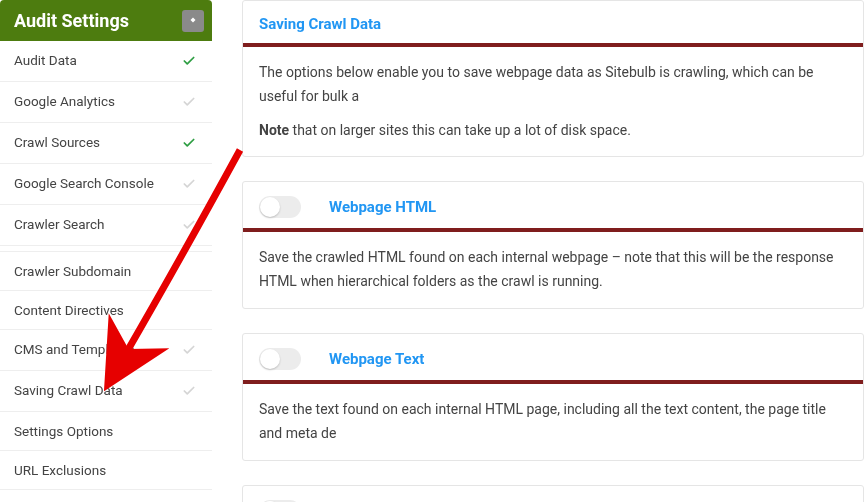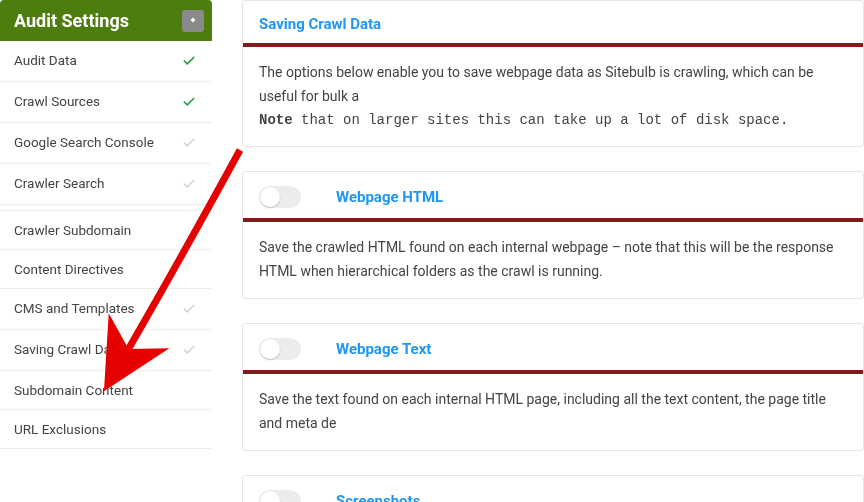--- a/index.html
+++ b/index.html
@@ -83,21 +83,21 @@
     font-weight: 700;
     font-size: 15px;
   }
   .panel-desc {
     padding: 14px 16px;
     border-top: 4px solid #7f1d1d;
     color: #444;
     font-size: 14px;
     line-height: 1.7;
   }
-  .panel-toggle-row { display: flex; align-items: center; gap: 35px; text-align: center; }
+  .panel-toggle-row { display: flex; align-items: center; gap: 28px; text-align: center; }
   .toggle {
     width: 42px;
     height: 22px;
     background: #ececec;
     border-radius: 22px;
     position: relative;
   }
   .toggle .knob {
     position: absolute;
     left: 1px; top: 1px;
@@ -136,20 +136,28 @@
 
     <div class="side-item">
       <span>Audit Data</span>
       <span class="mark green">
           <svg width="14" height="14" viewBox="0 0 24 24" fill="none" stroke-width="3" stroke-linecap="round" stroke-linejoin="round">
             <polyline points="4 12 9 17 20 6"></polyline>
           </svg>
         </span>
     </div>
     <div class="side-item">
+      <span>Google Analytics</span>
+      <span class="mark grey">
+          <svg width="14" height="14" viewBox="0 0 24 24" fill="none" stroke-width="3" stroke-linecap="round" stroke-linejoin="round">
+            <polyline points="4 12 9 17 20 6"></polyline>
+          </svg>
+        </span>
+    </div>
+    <div class="side-item">
       <span>Crawl Sources</span>
       <span class="mark green">
           <svg width="14" height="14" viewBox="0 0 24 24" fill="none" stroke-width="3" stroke-linecap="round" stroke-linejoin="round">
             <polyline points="4 12 9 17 20 6"></polyline>
           </svg>
         </span>
     </div>
     <div class="side-item">
       <span>Google Search Console</span>
       <span class="mark grey">
@@ -185,37 +193,37 @@
     </div>
     <div class="side-item">
       <span>Saving Crawl Data</span>
       <span class="mark grey">
           <svg width="14" height="14" viewBox="0 0 24 24" fill="none" stroke-width="3" stroke-linecap="round" stroke-linejoin="round">
             <polyline points="4 12 9 17 20 6"></polyline>
           </svg>
         </span>
     </div>
     <div class="side-item nokey">
-      <span>Subdomain Content</span>
+      <span>Settings Options</span>
     </div>
     <div class="side-item nokey">
       <span>URL Exclusions</span>
     </div>
 
   </div>
 
   <div class="main">
 
     <div class="panel">
       <div class="panel-head">
         <span class="title">Saving Crawl Data</span>
       </div>
       <div class="panel-desc">
         <p>The options below enable you to save webpage data as Sitebulb is crawling, which can be useful for bulk a</p>
-        <p style="margin-top:0;font-family:Liberation Mono, monospace;">
+        <p style="margin-top:10px;">
           <strong>Note</strong><span> that on larger sites this can take up a lot of disk space.</span>
         </p>
       </div>
     </div>
 
     <div class="panel">
       <div class="panel-head panel-toggle-row">
         <div class="toggle">
             <div class="knob"></div>
           </div>

